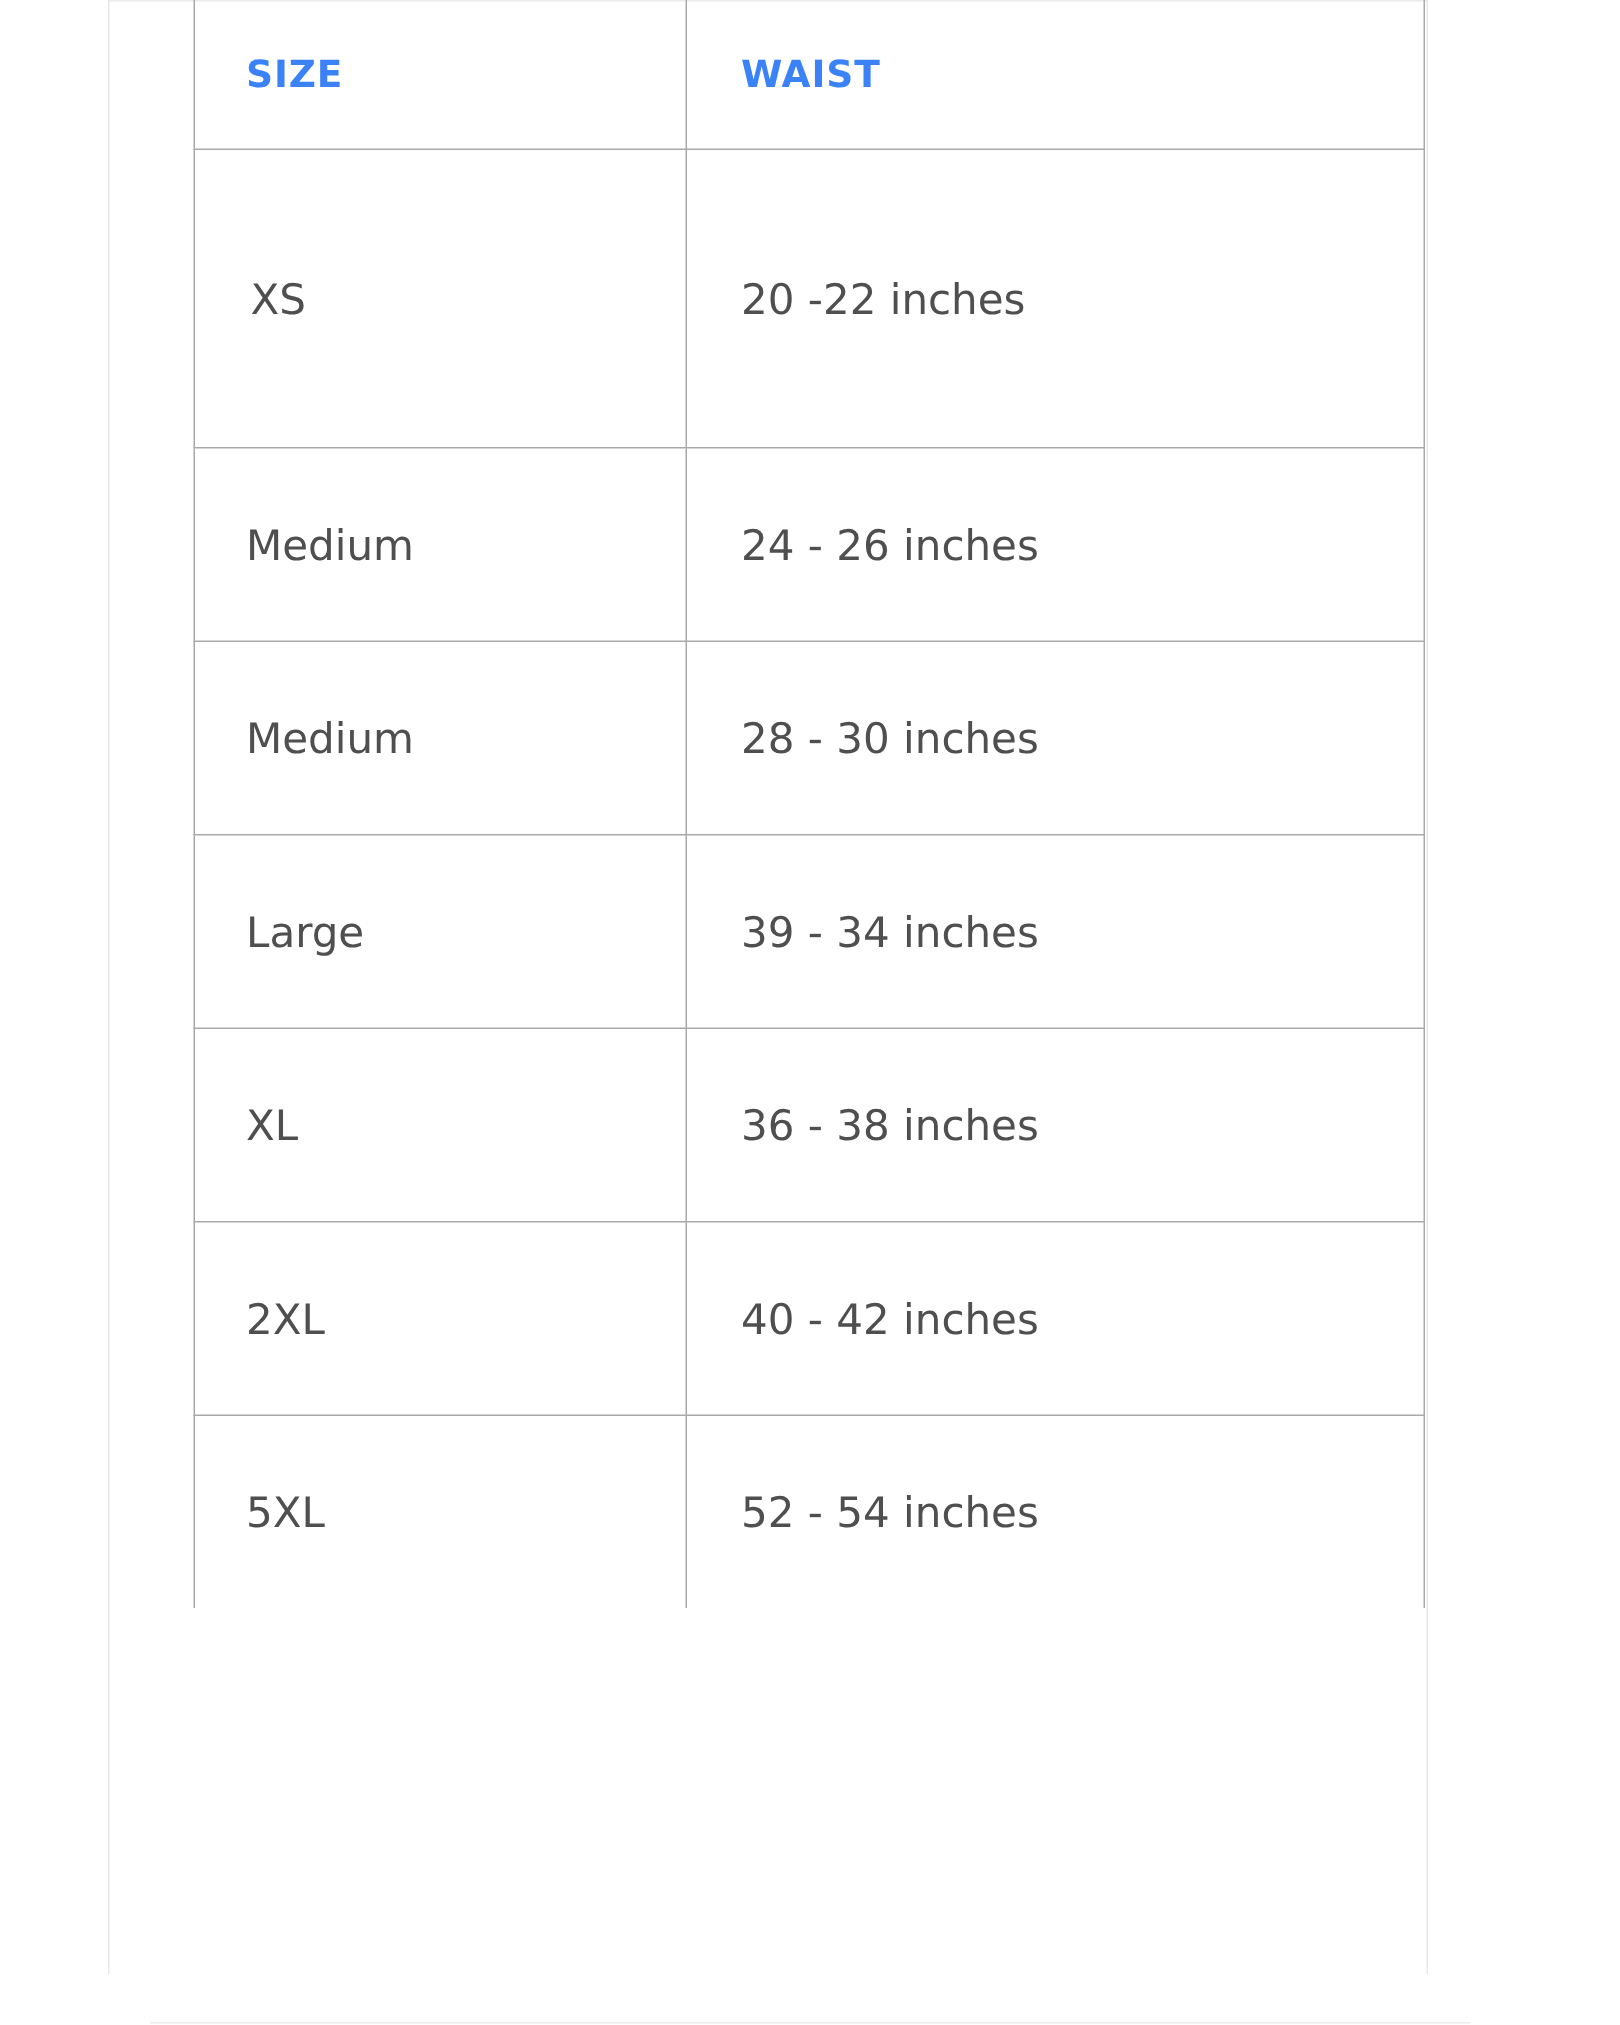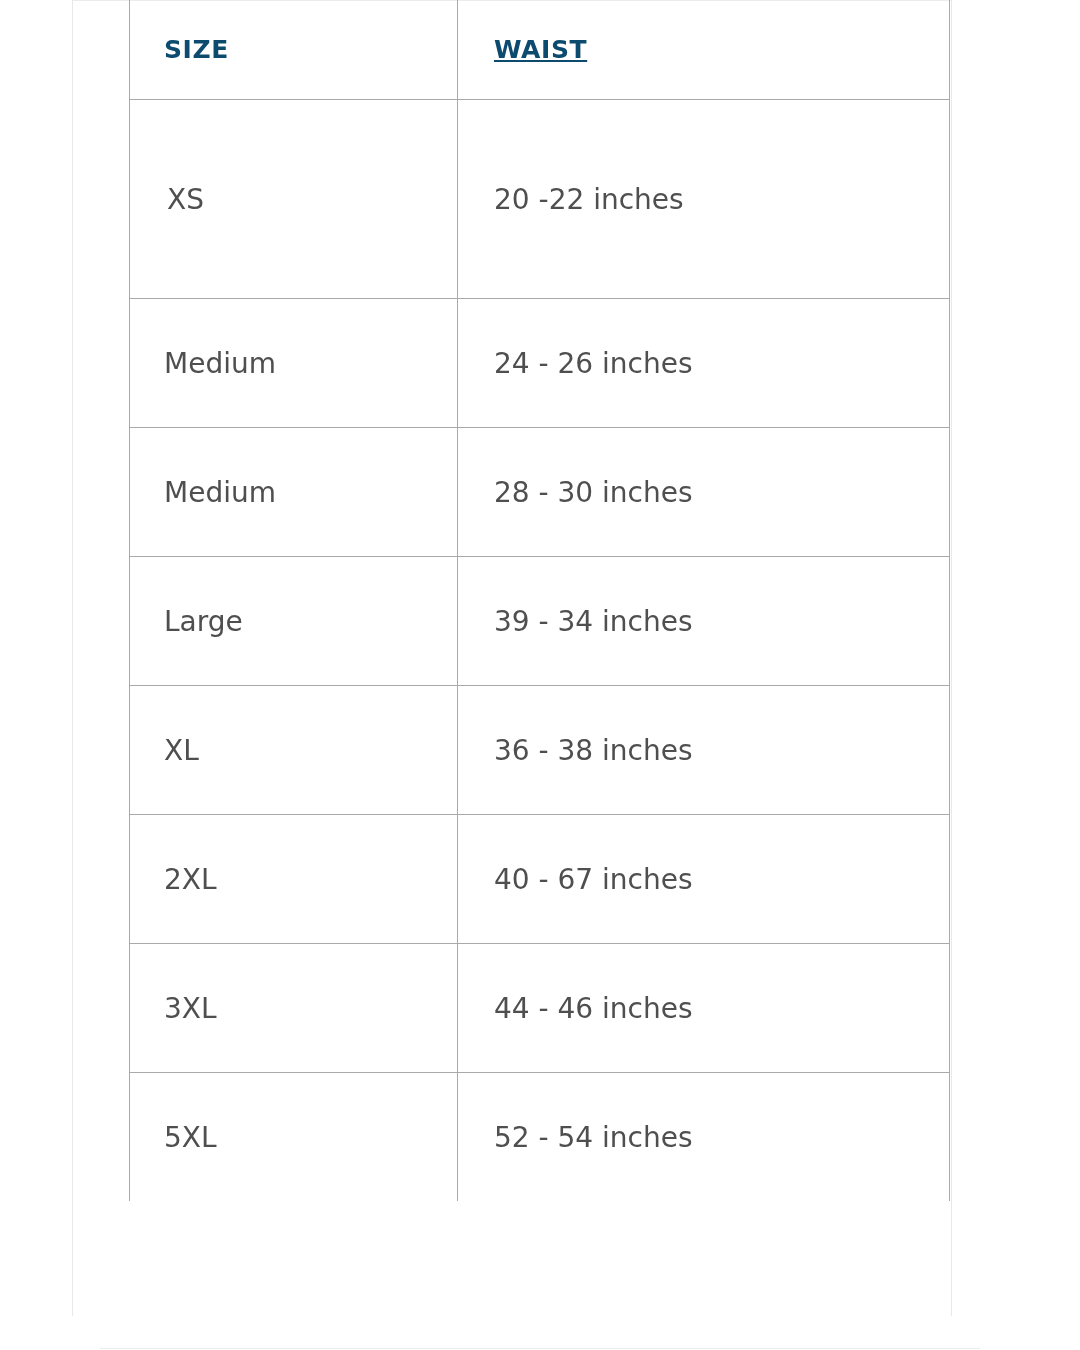--- a/index.html
+++ b/index.html
@@ -71,26 +71,25 @@
     text-align: left;
     vertical-align: middle;
     padding: 0 0 0 34px;
   }
 
   table.size-chart thead th {
     height: 100px;
     font-size: 25px;
     font-weight: bold;
     letter-spacing: 0.6px;
-    color: #0c4a6e;
+    color: #3b82f6;
     border-top: none;
   }
   table.size-chart thead th.waist-head {
     padding-left: 36px;
-    text-decoration: underline;
   }
 
   table.size-chart tbody td {
     font-size: 28px;
     font-weight: 400;
     color: #4f4f4f;
     height: 128px;
   }
   table.size-chart tbody tr.tall td {
     height: 198px;
@@ -141,25 +140,21 @@
       <tr>
         <td class="size-cell">Large</td>
         <td class="waist-cell">39 - 34 inches</td>
       </tr>
       <tr>
         <td class="size-cell">XL</td>
         <td class="waist-cell">36 - 38 inches</td>
       </tr>
       <tr>
         <td class="size-cell">2XL</td>
-        <td class="waist-cell">40 - 67 inches</td>
-      </tr>
-      <tr>
-        <td class="size-cell">3XL</td>
-        <td class="waist-cell">44 - 46 inches</td>
+        <td class="waist-cell">40 - 42 inches</td>
       </tr>
       <tr>
         <td class="size-cell">5XL</td>
         <td class="waist-cell">52 - 54 inches</td>
       </tr>
     </tbody>
   </table>
 </div>
 
 </body></html>

